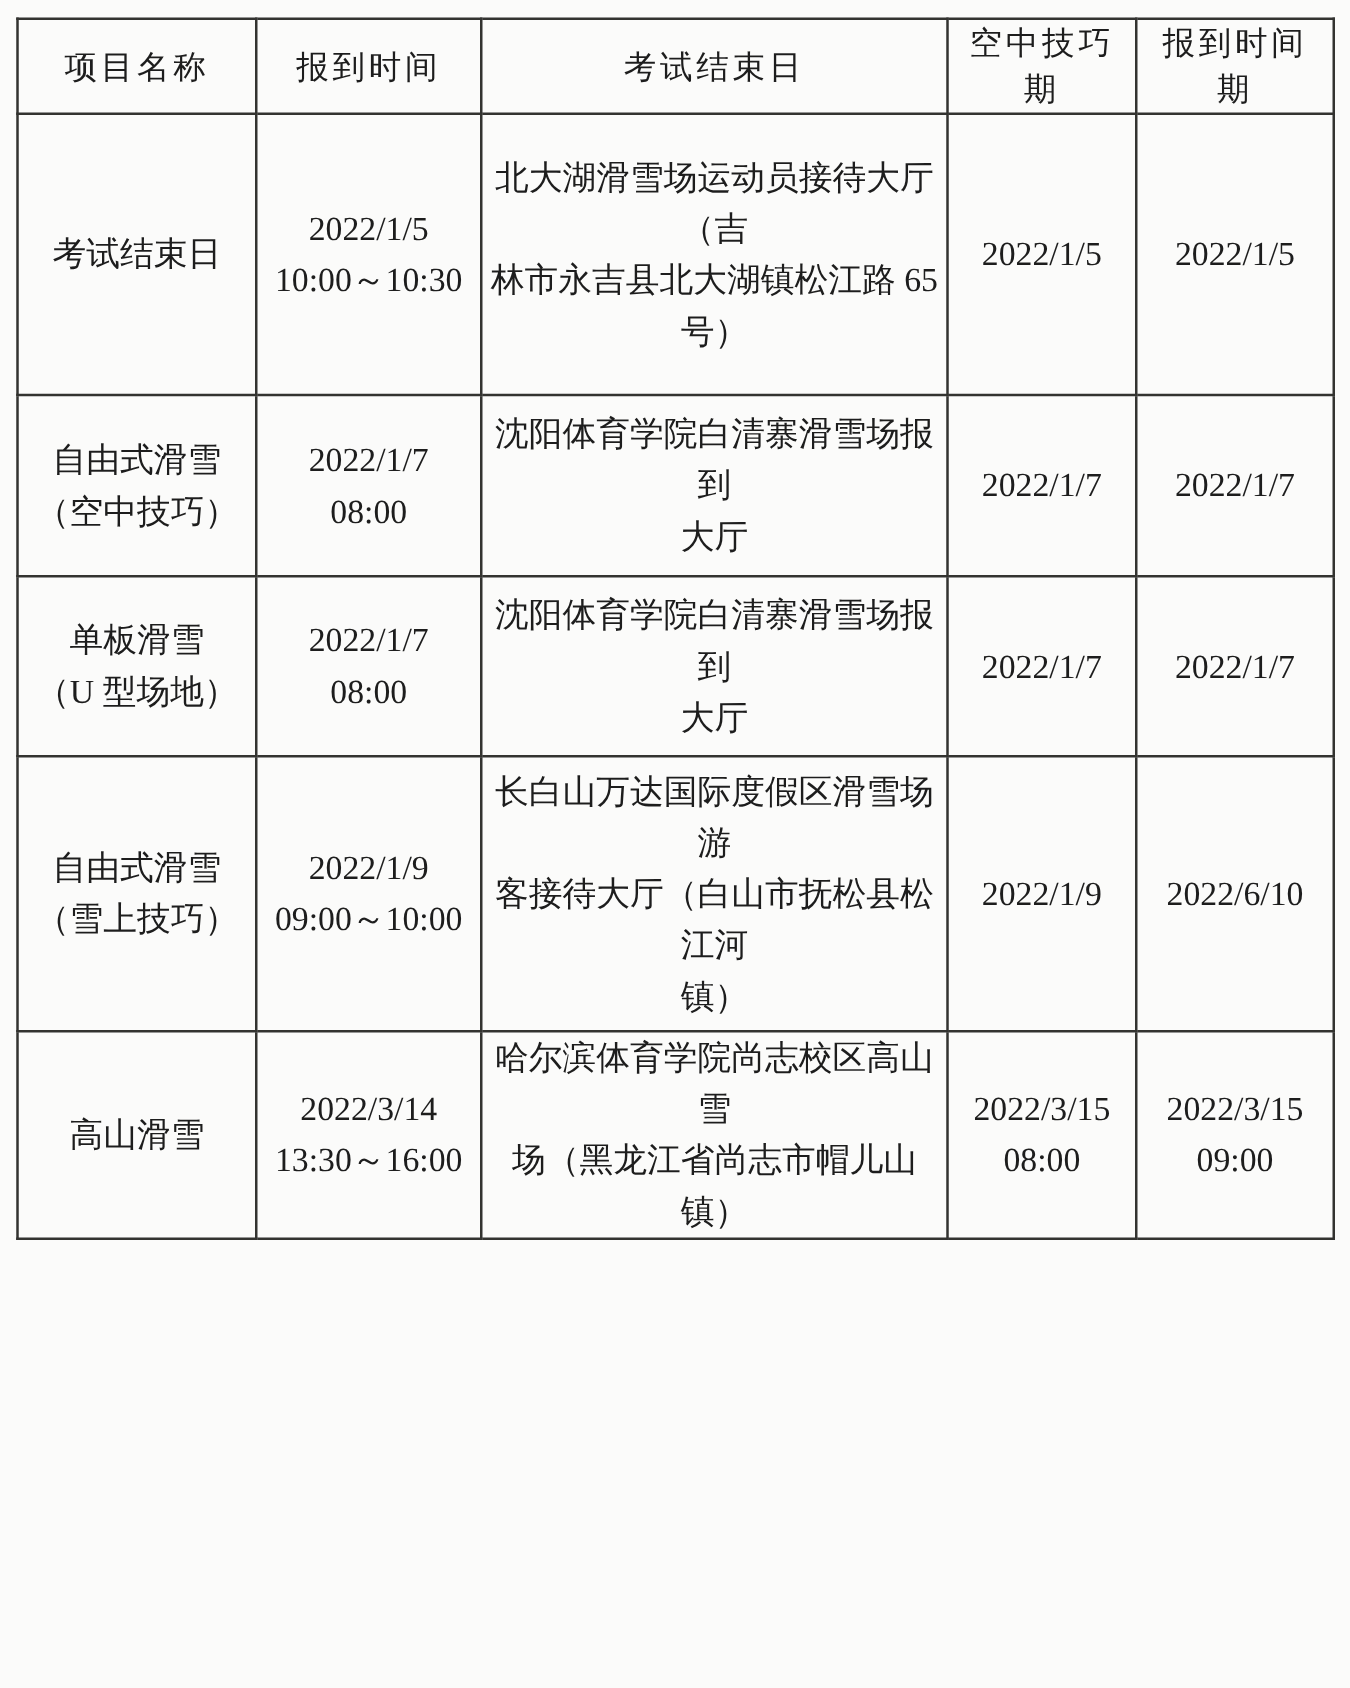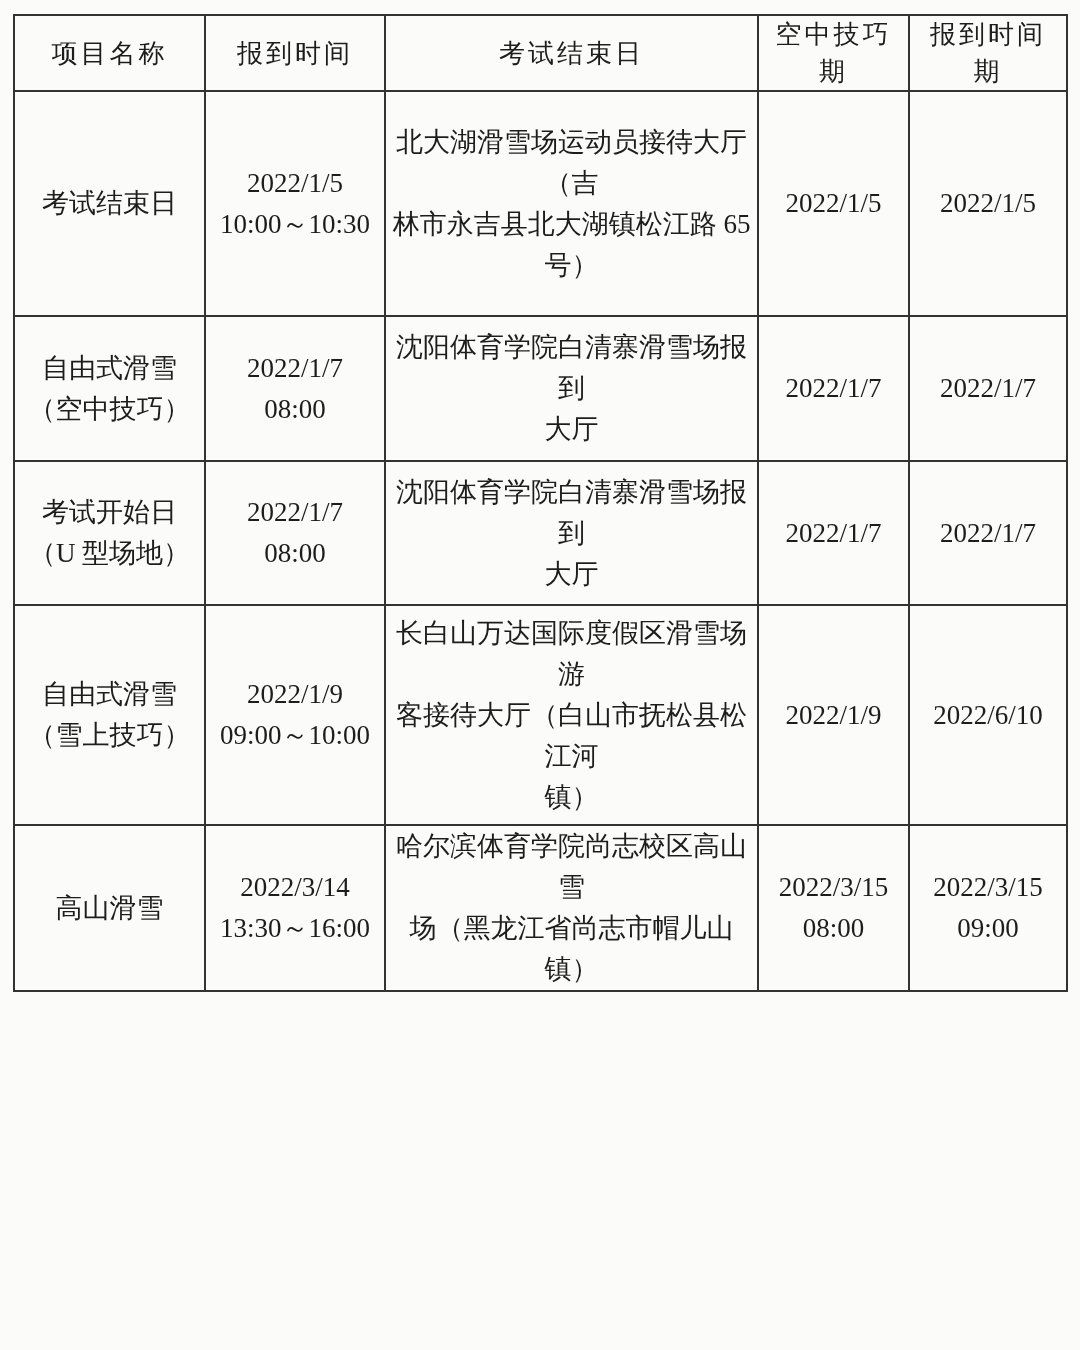--- a/index.html
+++ b/index.html
@@ -85,21 +85,21 @@
         <td>自由式滑雪
 （空中技巧）</td>
         <td>2022/1/7
 08:00</td>
         <td>沈阳体育学院白清寨滑雪场报到
 大厅</td>
         <td>2022/1/7</td>
         <td>2022/1/7</td>
       </tr>
       <tr class="r2">
-        <td>考试开始日
+        <td>单板滑雪
 （U 型场地）</td>
         <td>2022/1/7
 08:00</td>
         <td>沈阳体育学院白清寨滑雪场报到
 大厅</td>
         <td>2022/1/7</td>
         <td>2022/1/7</td>
       </tr>
       <tr class="r3">
         <td>自由式滑雪

